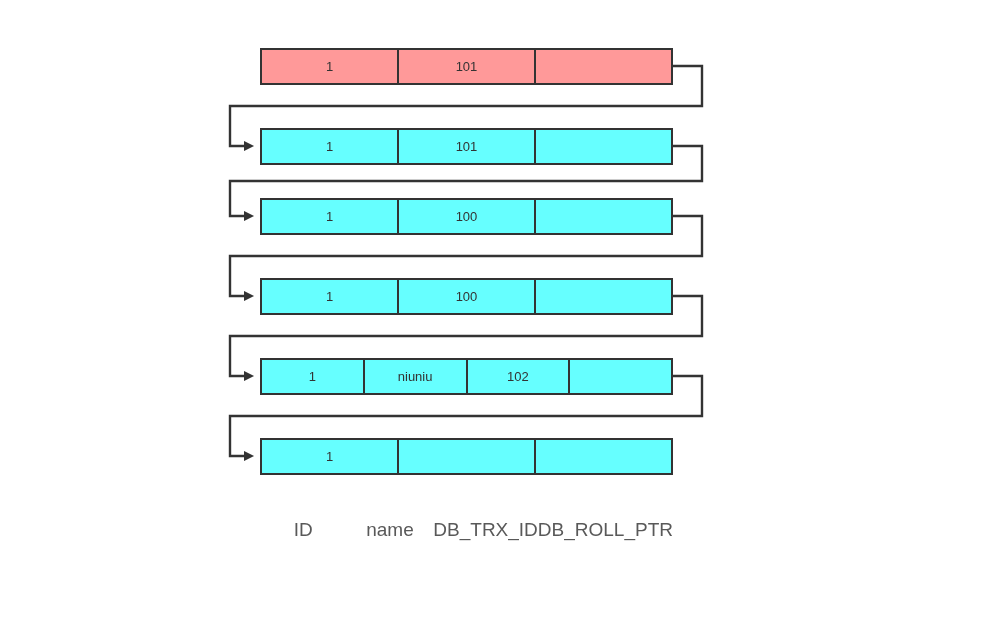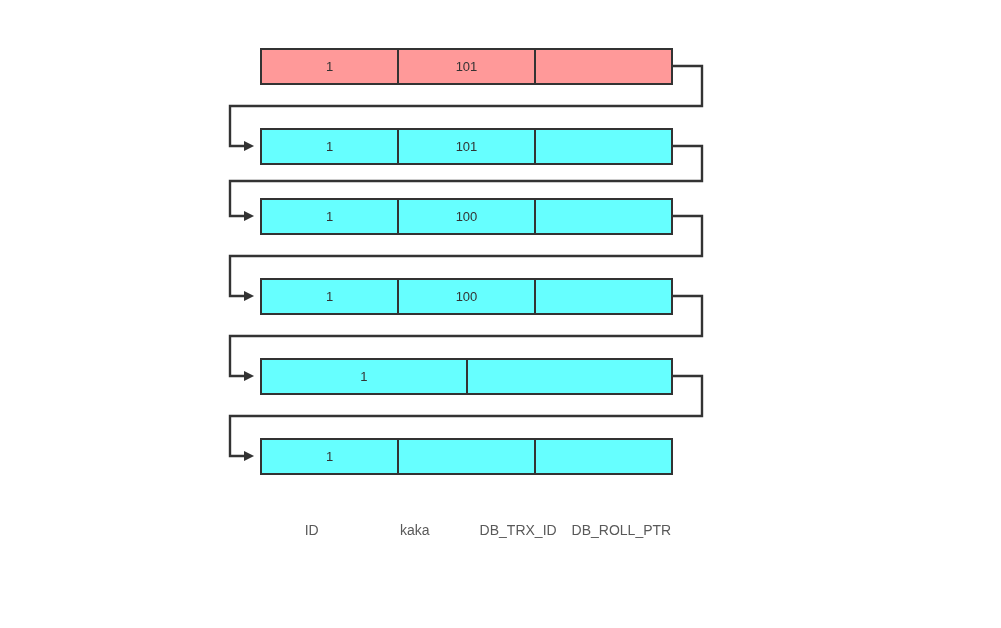--- a/index.html
+++ b/index.html
@@ -57,21 +57,21 @@
     position: absolute;
     left: 260px; top: 521px;
     width: 413px; height: 18px;
     display: flex;
   }
   .column-label {
     flex: 1 1 0;
     display: flex;
     align-items: center;
     justify-content: center;
-    font-size: 14px;
+    font-size: 19px;
     color: var(--label_text, #595959);
     white-space: nowrap;
   }
 </style>
 </head>
 <body>
 
 <div class="canvas">
 
   <svg class="connector-layer" width="1001" height="628" viewBox="0 0 1001 628" xmlns="http://www.w3.org/2000/svg">
@@ -106,29 +106,31 @@
   </div>
 
   <div class="record-row version row-3">
     <div class="cell">1</div>
     <div class="cell">100</div>
     <div class="cell"></div>
   </div>
 
   <div class="record-row version row-4">
     <div class="cell">1</div>
+    <div class="cell">niuniu</div>
+    <div class="cell">102</div>
     <div class="cell"></div>
   </div>
 
   <div class="record-row version row-5">
     <div class="cell">1</div>
     <div class="cell"></div>
     <div class="cell"></div>
   </div>
 
   <div class="column-labels">
     <span class="column-label">ID</span>
-    <span class="column-label">kaka</span>
+    <span class="column-label">name</span>
     <span class="column-label">DB_TRX_ID</span>
     <span class="column-label">DB_ROLL_PTR</span>
   </div>
 
 </div>
 
 </body></html>

